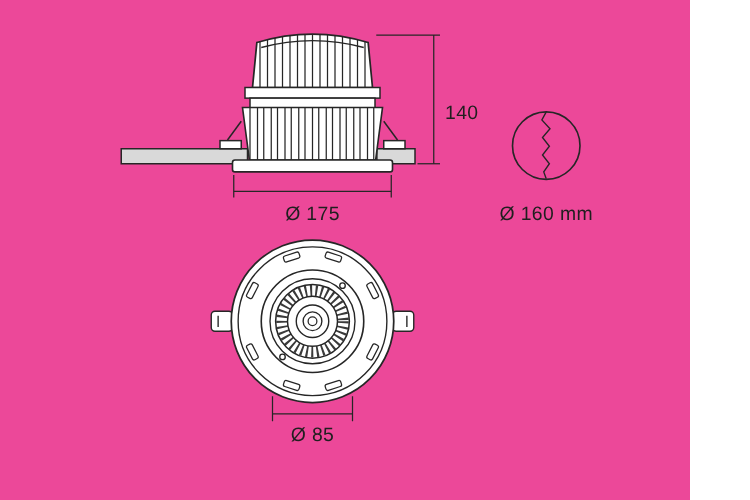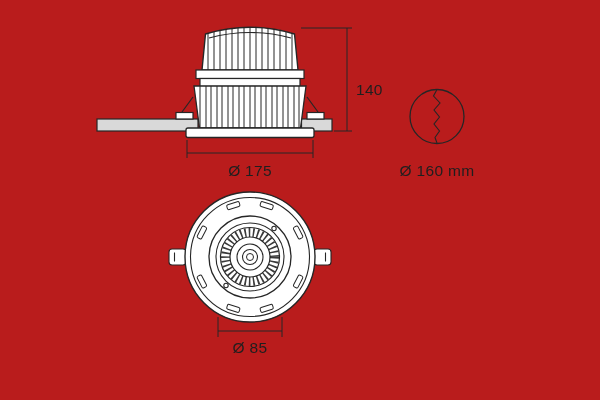--- a/index.html
+++ b/index.html
@@ -1,20 +1,20 @@
 <!DOCTYPE html>
 <html><head>
 <meta charset="utf-8">
 <style>
   html, body { margin: 0; padding: 0; background: #ffffff; }
   .canvas {
     position: relative;
-    width: 600px;
+    width: 552px;
     height: 400px;
-    background: #b91c1c;
+    background: #ec4899;
     font-family: "Liberation Sans", sans-serif;
     overflow: hidden;
   }
   svg text {
     font-family: "Liberation Sans", sans-serif;
     font-size: 15.5px;
     font-weight: 500;
     letter-spacing: 0.3px;
     fill: #1f1f1f;
   }

